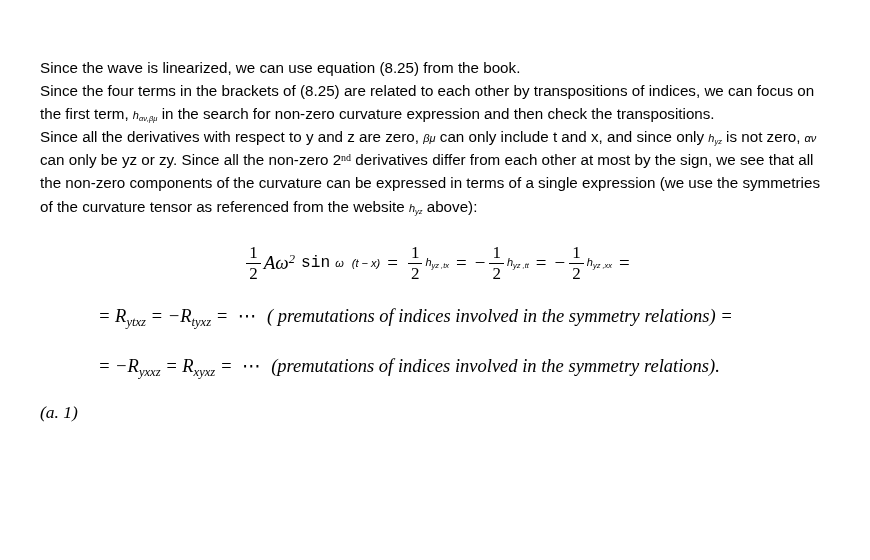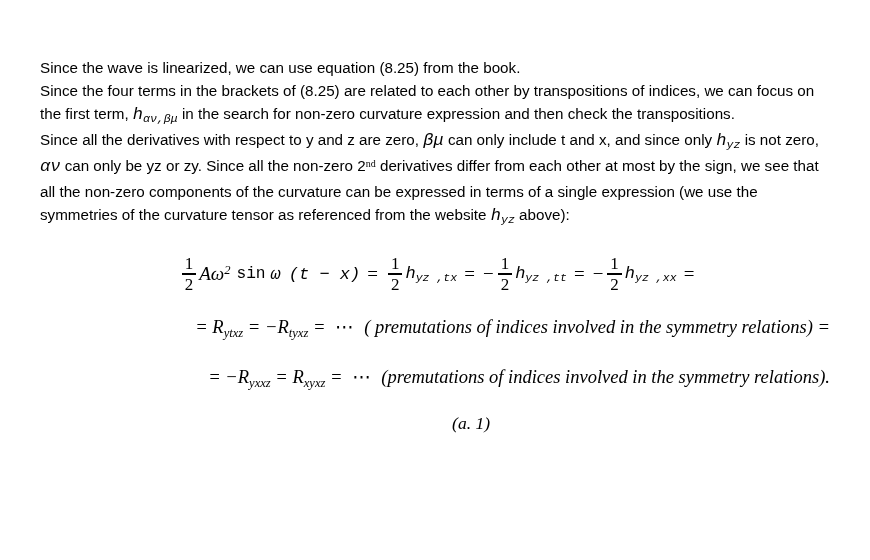--- a/index.html
+++ b/index.html
@@ -26,23 +26,23 @@
     font-size: 15.2px;
     line-height: 1.52;
     text-align: left;
     width: 795px;
   }
   .prose p {
     margin: 0;
   }
   
   .mi {
-    font-family: Liberation Mono, monospace;
-    font-style: italic;
-    font-size: 17px;
+    font-family: Liberation Sans, sans-serif;
+    font-style: italic;
+    font-size: 11px;
   }
   .mi-up {
     font-family: Liberation Mono, monospace;
     font-style: normal;
     font-size: 16.2px;
   }
   sub {
     font-size: 0.68em;
     vertical-align: -0.28em;
   }
@@ -92,41 +92,40 @@
     font-style: normal;
   }
   .tight {
     margin: 0 1px;
   }
   .lines {
     margin-top: 22px;
     font-family: "Liberation Serif", serif;
     font-style: italic;
     font-size: 18.5px;
-    text-align: right;
   }
   .lines .ln {
     margin: 0 0 26px 0;
     padding-left: 58px;
     white-space: nowrap;
   }
   .lines .ln:last-child {
     margin-bottom: 12px;
   }
   .dots {
     font-style: normal;
     letter-spacing: 1px;
     margin: 0 5px;
   }
   .paren-text {
     font-style: italic;
   }
   .tag {
     margin-top: 22px;
-    text-align: right;
+    text-align: left;
     font-family: "Liberation Serif", serif;
     font-style: italic;
     font-size: 17.5px;
     padding-right: 340px;
   }
 </style>
 </head>
 <body>
 
 <div class="page">

